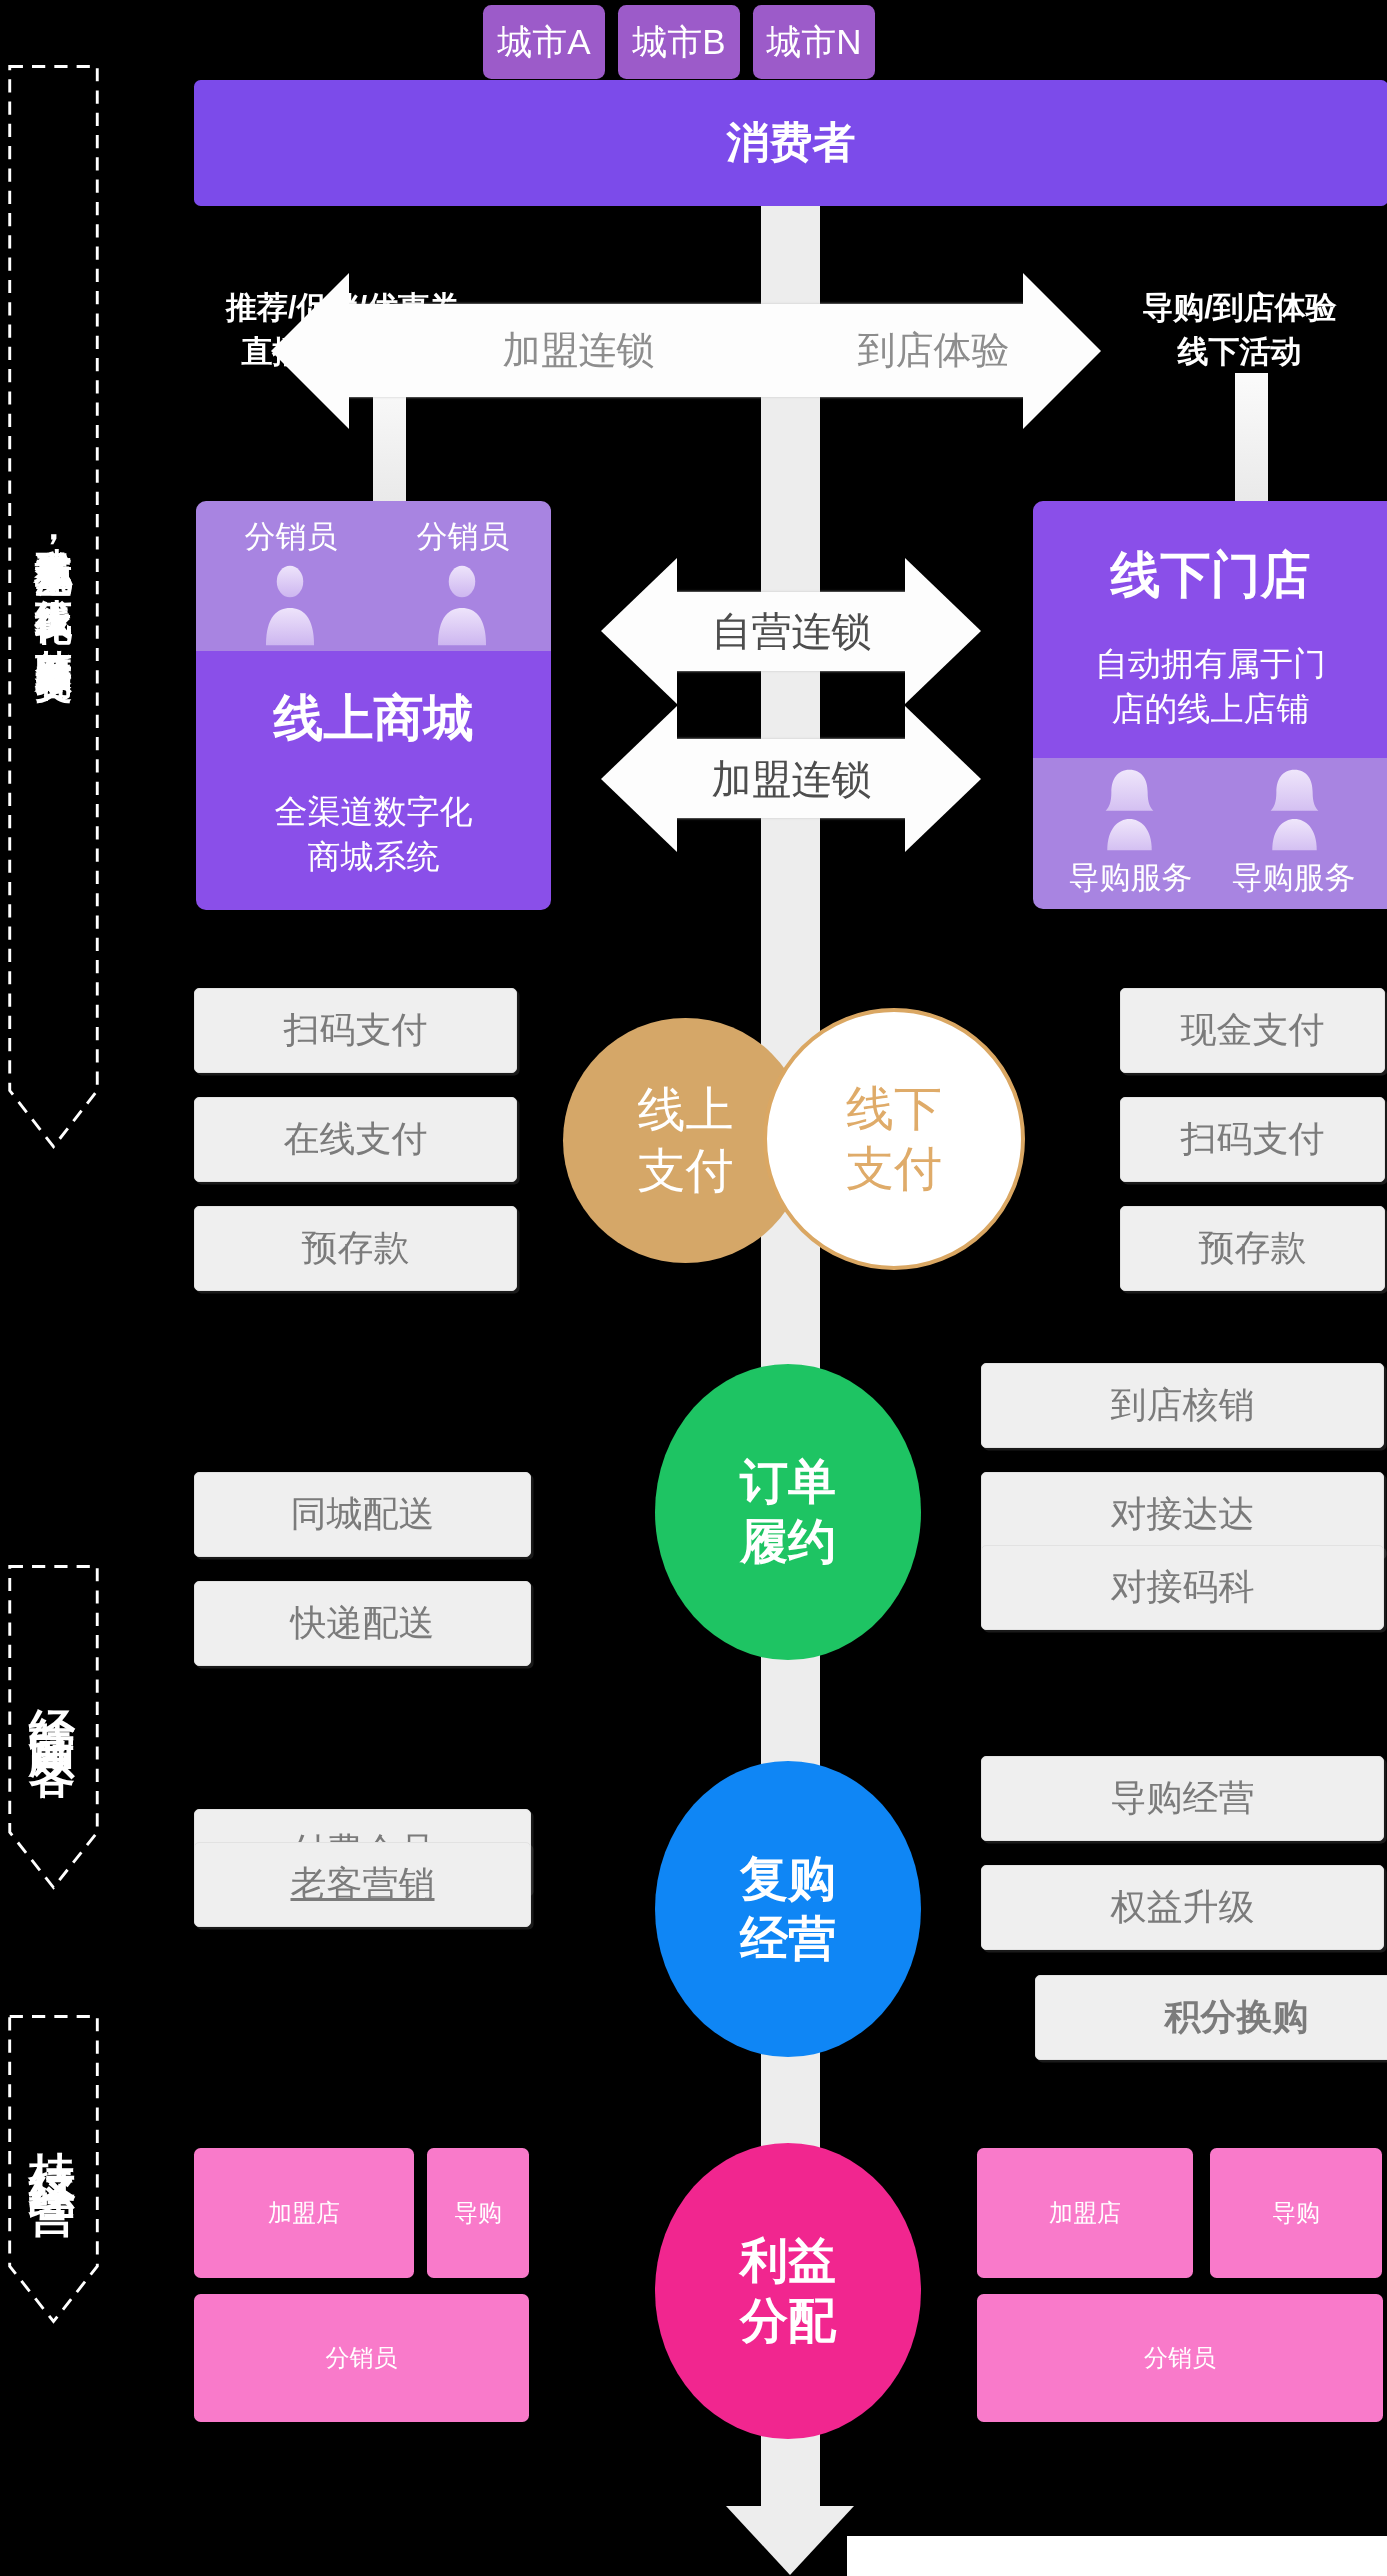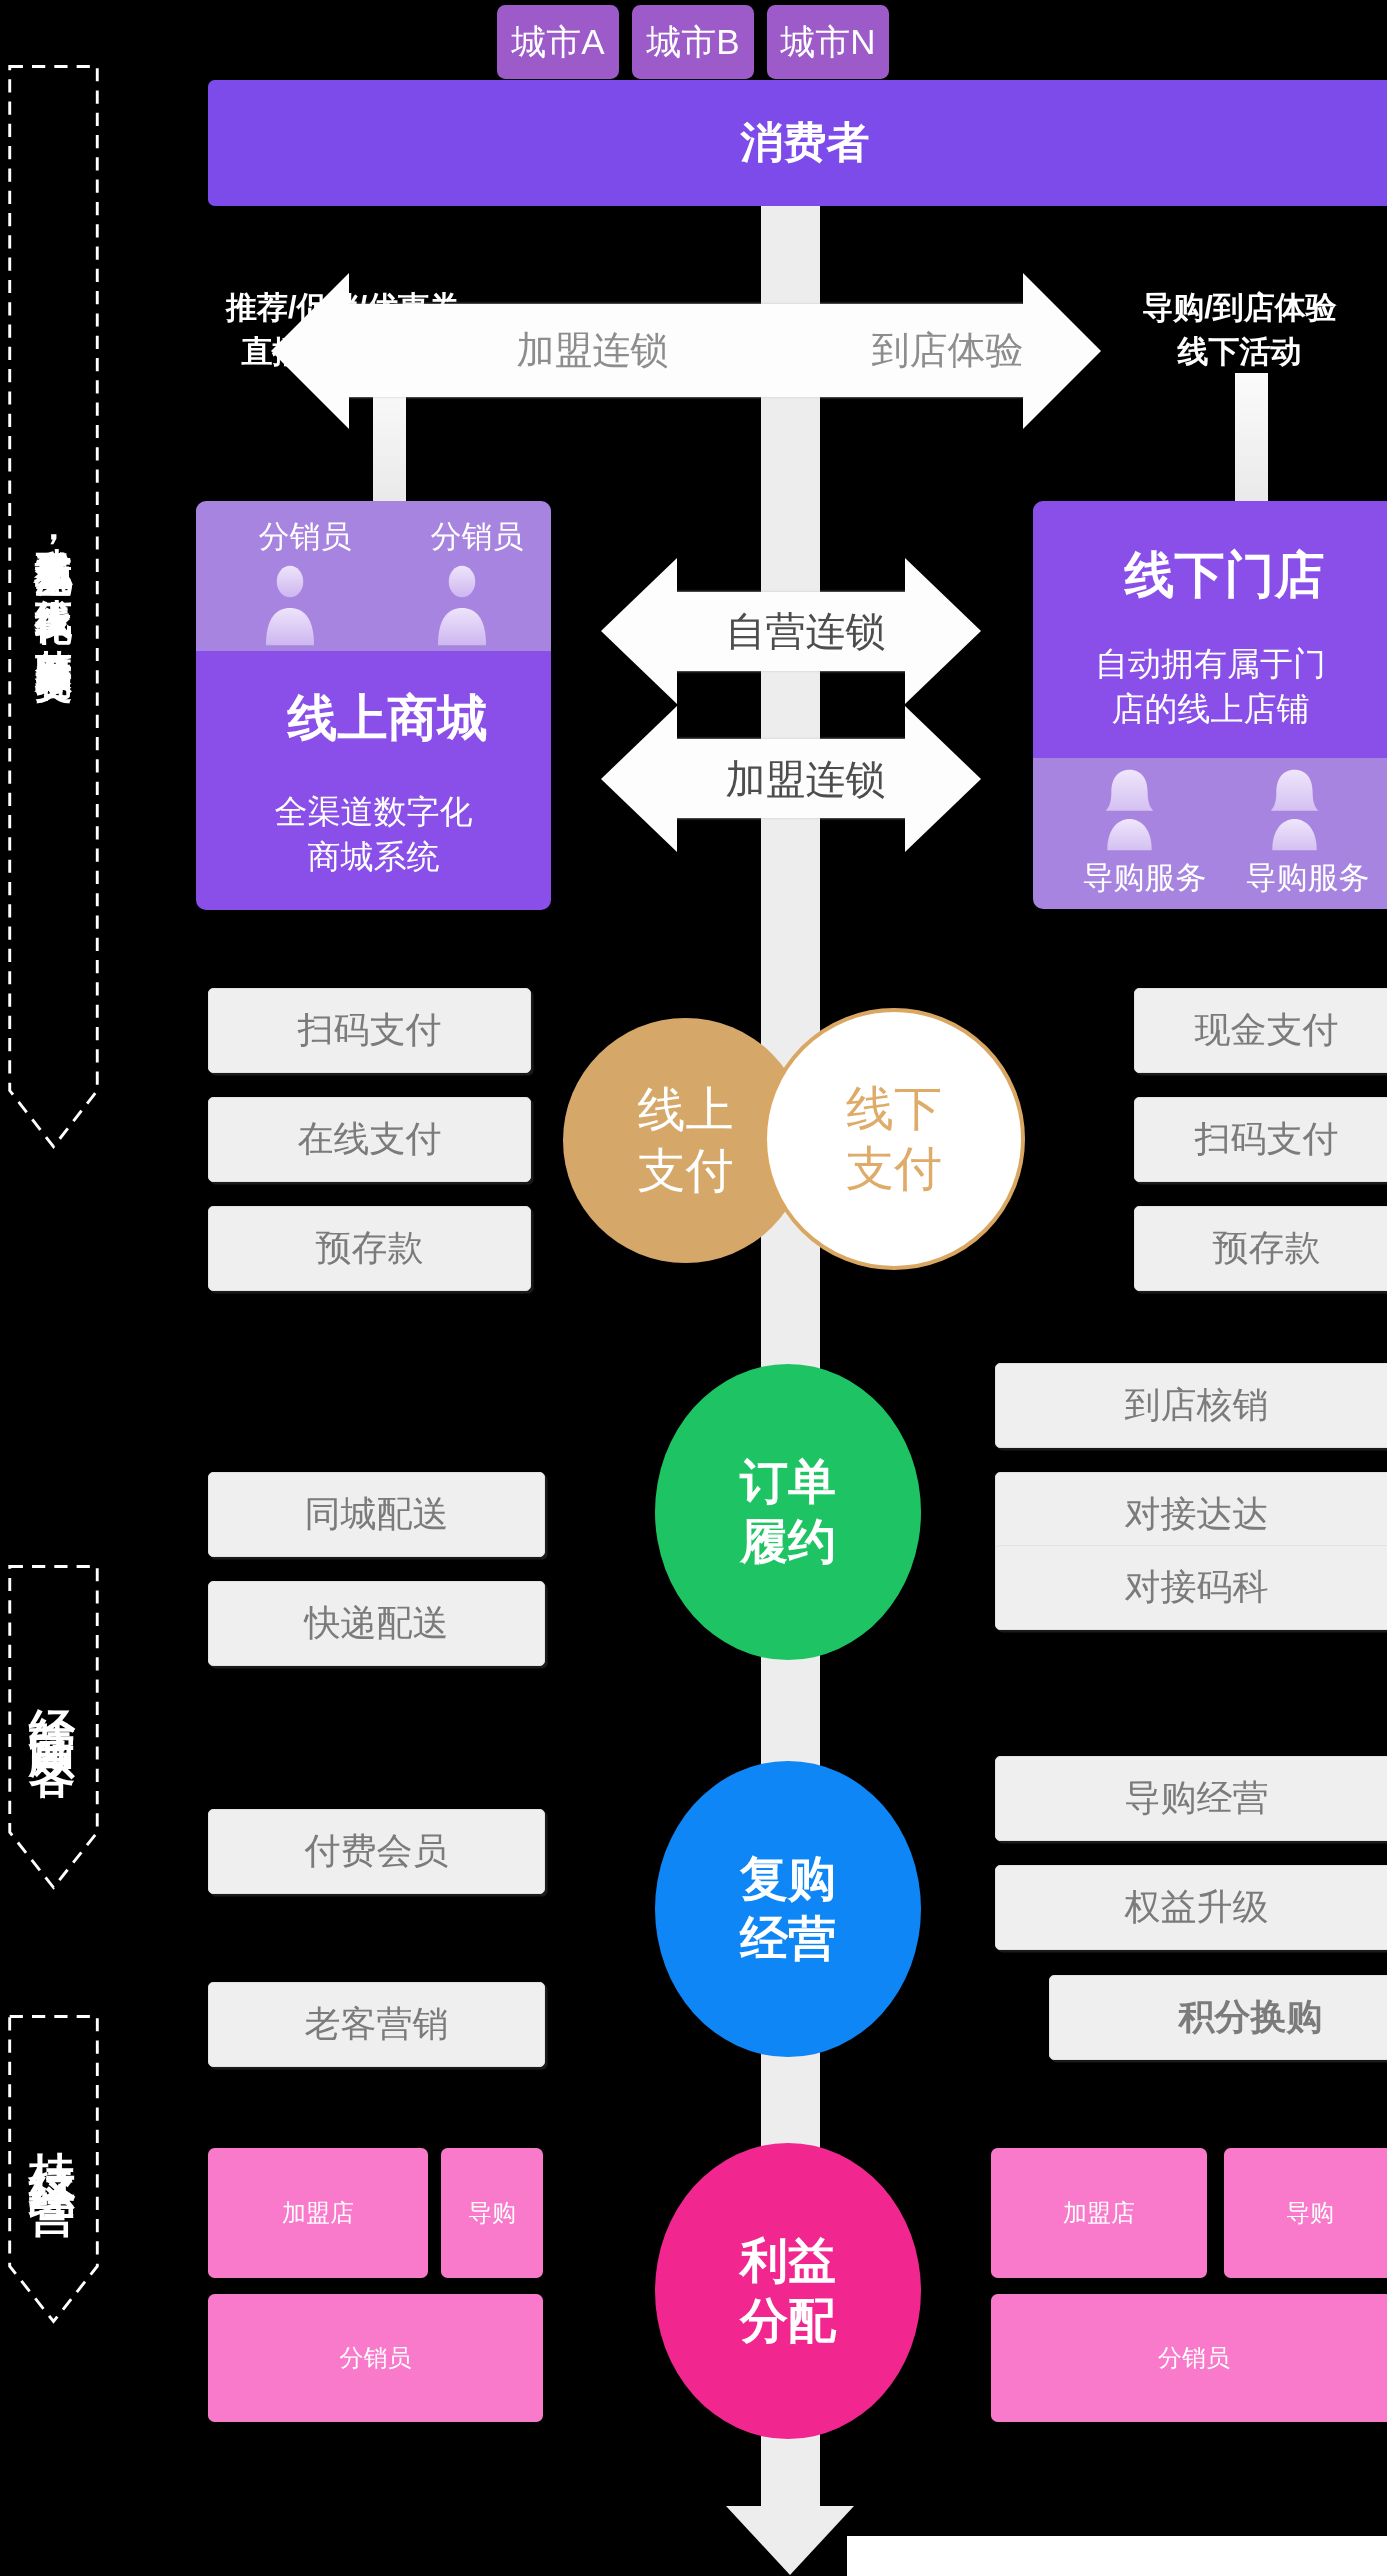--- a/index.html
+++ b/index.html
@@ -1,19 +1,19 @@
 <!DOCTYPE html>
 <html style="font-size:13.2px"><head>
 <meta charset="utf-8">
 <style>
   html,body{margin:0;padding:0;background:#000;}
   body{font-family:"Liberation Sans","DejaVu Sans",sans-serif;}
   #canvas{position:relative;width:1388px;height:2576px;background:#000;overflow:hidden;}
   .abs{position:absolute;}
-  .flexc{display:flex;align-items:center;justify-content:center;text-align:center;margin-left:14px;}
+  .flexc{display:flex;align-items:center;justify-content:center;text-align:center;}
 
   
   .rail{position:absolute;left:6.6px;width:93px;}
   .rail svg{position:absolute;left:0;top:0;}
   .rail-text{position:absolute;left:0;top:0;width:93px;display:flex;align-items:center;justify-content:center;
     writing-mode:vertical-rl;color:#fff;font-weight:bold;}
   .rail-text.long{font-size:37px;letter-spacing:1.7px;}
   .rail-text.short{font-size:46px;letter-spacing:13.2px;}
 
   
@@ -195,21 +195,21 @@
   <div class="circle" style="left:655px;top:1364px;width:266px;height:296px;background:#1ec463;">
     <span>订单</span>
     <span>履约</span>
   </div>
 
   <div class="gray-box flexc" style="left:981px;top:1363px;width:401px;height:83px;">到店核销</div>
   <div class="gray-box flexc" style="left:981px;top:1472px;width:401px;height:83px;">对接达达</div>
   <div class="gray-box flexc" style="left:981px;top:1545px;width:401px;height:83px;">对接码科</div>
 
   <div class="gray-box flexc" style="left:194px;top:1809px;width:335px;height:83px;">付费会员</div>
-  <div class="gray-box flexc" style="left:194px;top:1982px;width:335px;height:83px;">老客营销</div>
+  <div class="gray-box flexc" style="left:194px;top:1842px;width:335px;height:83px;text-decoration:underline;">老客营销</div>
 
   <div class="circle" style="left:655px;top:1761px;width:266px;height:296px;background:#0f86f5;">
     <span>复购</span>
     <span>经营</span>
   </div>
 
   <div class="gray-box flexc" style="left:981px;top:1756px;width:401px;height:83px;">导购经营</div>
   <div class="gray-box flexc" style="left:981px;top:1865px;width:401px;height:83px;">权益升级</div>
   <div class="gray-box flexc" style="left:1035px;top:1975px;width:401px;height:83px;font-weight:bold;">积分换购</div>
 

